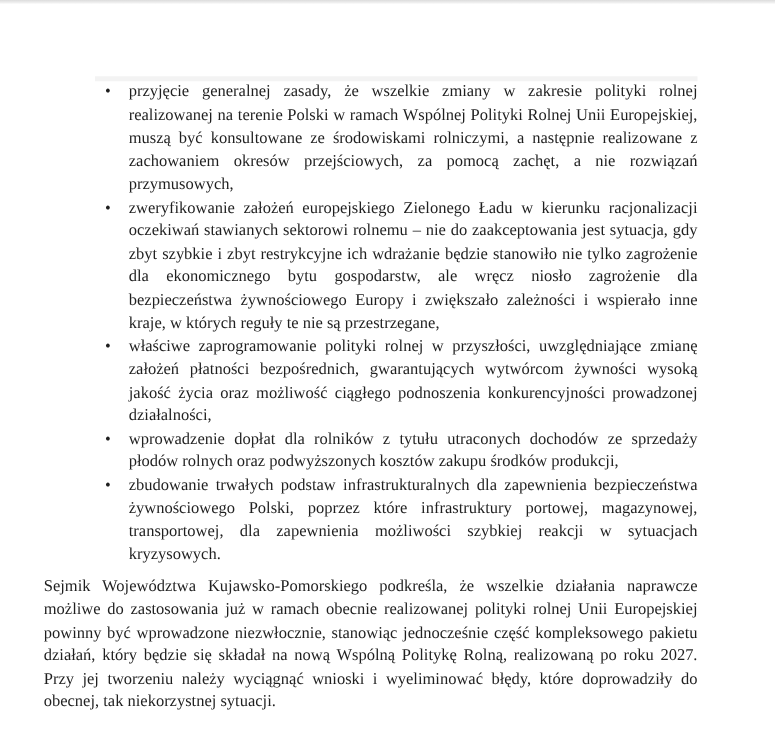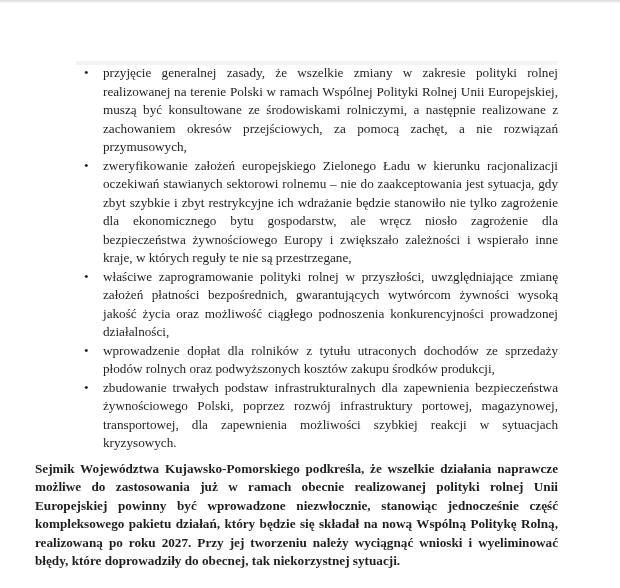--- a/index.html
+++ b/index.html
@@ -47,21 +47,20 @@
   }
   li.bullet-item .marker {
     position: absolute;
     left: -19px;
     top: 0;
     text-align: left;
     font-size: 13.2px;
   }
   p.closing {
     margin-top: 7px;
-    font-weight: bold;
   }
 </style>
 </head>
 <body>
 
 <div class="page">
 
   <div class="artifact-top"></div>
   <div class="artifact-band"></div>
 
@@ -77,19 +76,19 @@
     <li class="bullet-item">
       <span class="marker">•</span>
       <span class="bullet-text">właściwe zaprogramowanie polityki rolnej w przyszłości, uwzględniające zmianę założeń płatności bezpośrednich, gwarantujących wytwórcom żywności wysoką jakość życia oraz możliwość ciągłego podnoszenia konkurencyjności prowadzonej działalności,</span>
     </li>
     <li class="bullet-item">
       <span class="marker">•</span>
       <span class="bullet-text">wprowadzenie dopłat dla rolników z tytułu utraconych dochodów ze sprzedaży płodów rolnych oraz podwyższonych kosztów zakupu środków produkcji,</span>
     </li>
     <li class="bullet-item">
       <span class="marker">•</span>
-      <span class="bullet-text">zbudowanie trwałych podstaw infrastrukturalnych dla zapewnienia bezpieczeństwa żywnościowego Polski, poprzez rozwój infrastruktury portowej, magazynowej, transportowej, dla zapewnienia możliwości szybkiej reakcji w sytuacjach kryzysowych.</span>
+      <span class="bullet-text">zbudowanie trwałych podstaw infrastrukturalnych dla zapewnienia bezpieczeństwa żywnościowego Polski, poprzez które infrastruktury portowej, magazynowej, transportowej, dla zapewnienia możliwości szybkiej reakcji w sytuacjach kryzysowych.</span>
     </li>
   </ul>
 
   <p class="closing">Sejmik Województwa Kujawsko-Pomorskiego podkreśla, że wszelkie działania naprawcze możliwe do zastosowania już w ramach obecnie realizowanej polityki rolnej Unii Europejskiej powinny być wprowadzone niezwłocznie, stanowiąc jednocześnie część kompleksowego pakietu działań, który będzie się składał na nową Wspólną Politykę Rolną, realizowaną po roku 2027. Przy jej tworzeniu należy wyciągnąć wnioski i wyeliminować błędy, które doprowadziły do obecnej, tak niekorzystnej sytuacji.</p>
 
 </div>
 
 </body></html>

